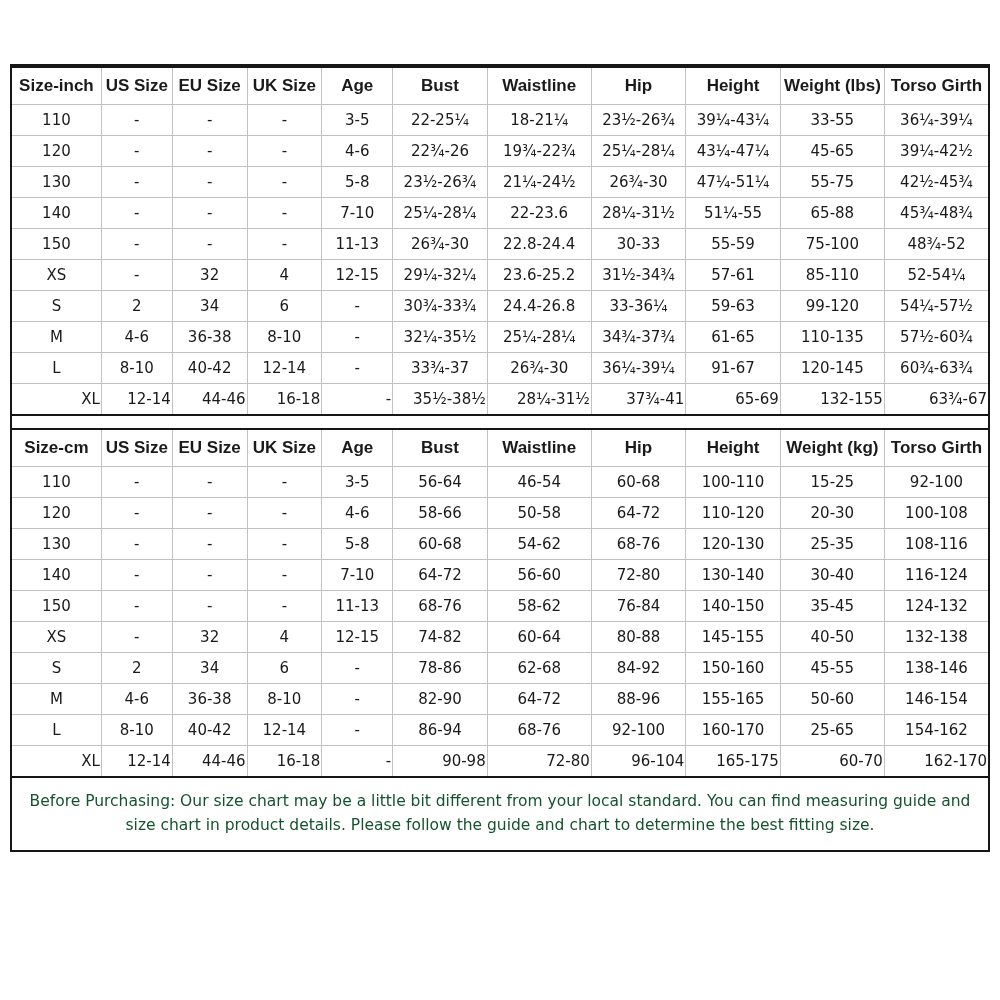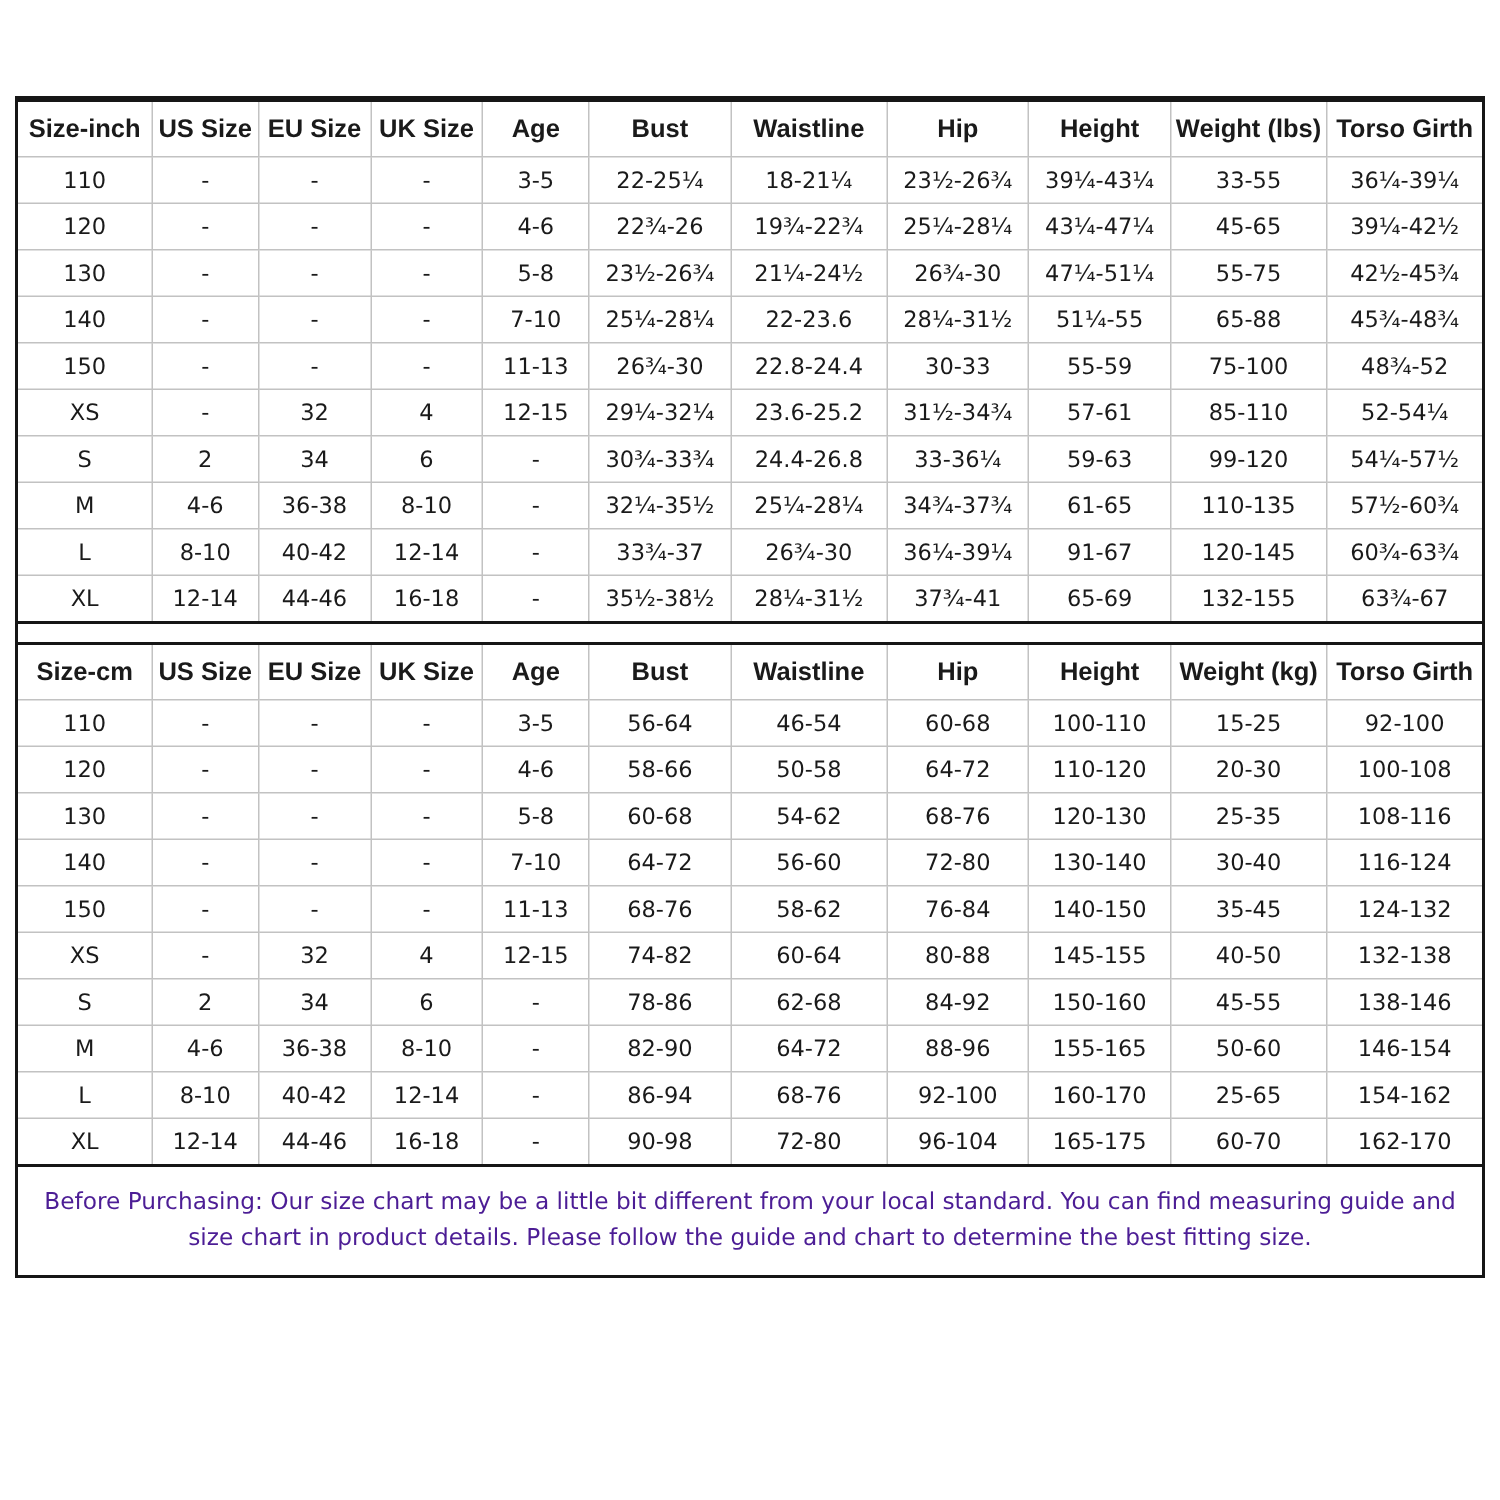--- a/index.html
+++ b/index.html
@@ -63,21 +63,21 @@
   }
   table.size-table td {
     height: 30px;
     font-size: 15px;
     font-weight: 400;
     font-family: "DejaVu Sans", "Liberation Sans", sans-serif;
   }
   table.size-table th:first-child, table.size-table td:first-child { border-left: 0; }
   table.size-table th:last-child,  table.size-table td:last-child  { border-right: 0; }
   table.size-table tr:first-child th { border-top: 0; }
-  table.size-table tbody tr:last-child td { border-bottom: 0; }
+  table.size-table tbody tr:last-child td { border-bottom: 0; text-align: right; }
   
   .size-table th:nth-child(1){ width: 9.2%; }
   .size-table th:nth-child(2){ width: 7.2%; }
   .size-table th:nth-child(3){ width: 7.6%; }
   .size-table th:nth-child(4){ width: 7.6%; }
   .size-table th:nth-child(5){ width: 7.2%; }
   .size-table th:nth-child(6){ width: 9.7%; }
   .size-table th:nth-child(7){ width: 10.7%; }
   .size-table th:nth-child(8){ width: 9.7%; }
   .size-table th:nth-child(9){ width: 9.7%; }
@@ -87,21 +87,21 @@
     height: 12px;
     background: #ffffff;
   }
   .note {
     padding: 11px 14px 13px 14px;
     text-align: center;
     font-size: 15.5px;
     line-height: 1.55;
     font-weight: 400;
     font-family: "DejaVu Sans", "Liberation Sans", sans-serif;
-    color: #4c1d95;
+    color: #14532d;
   }
 </style>
 </head>
 <body>
 
 <div class="page">
   <div class="chart-box">
 
 
     <table class="size-table">

